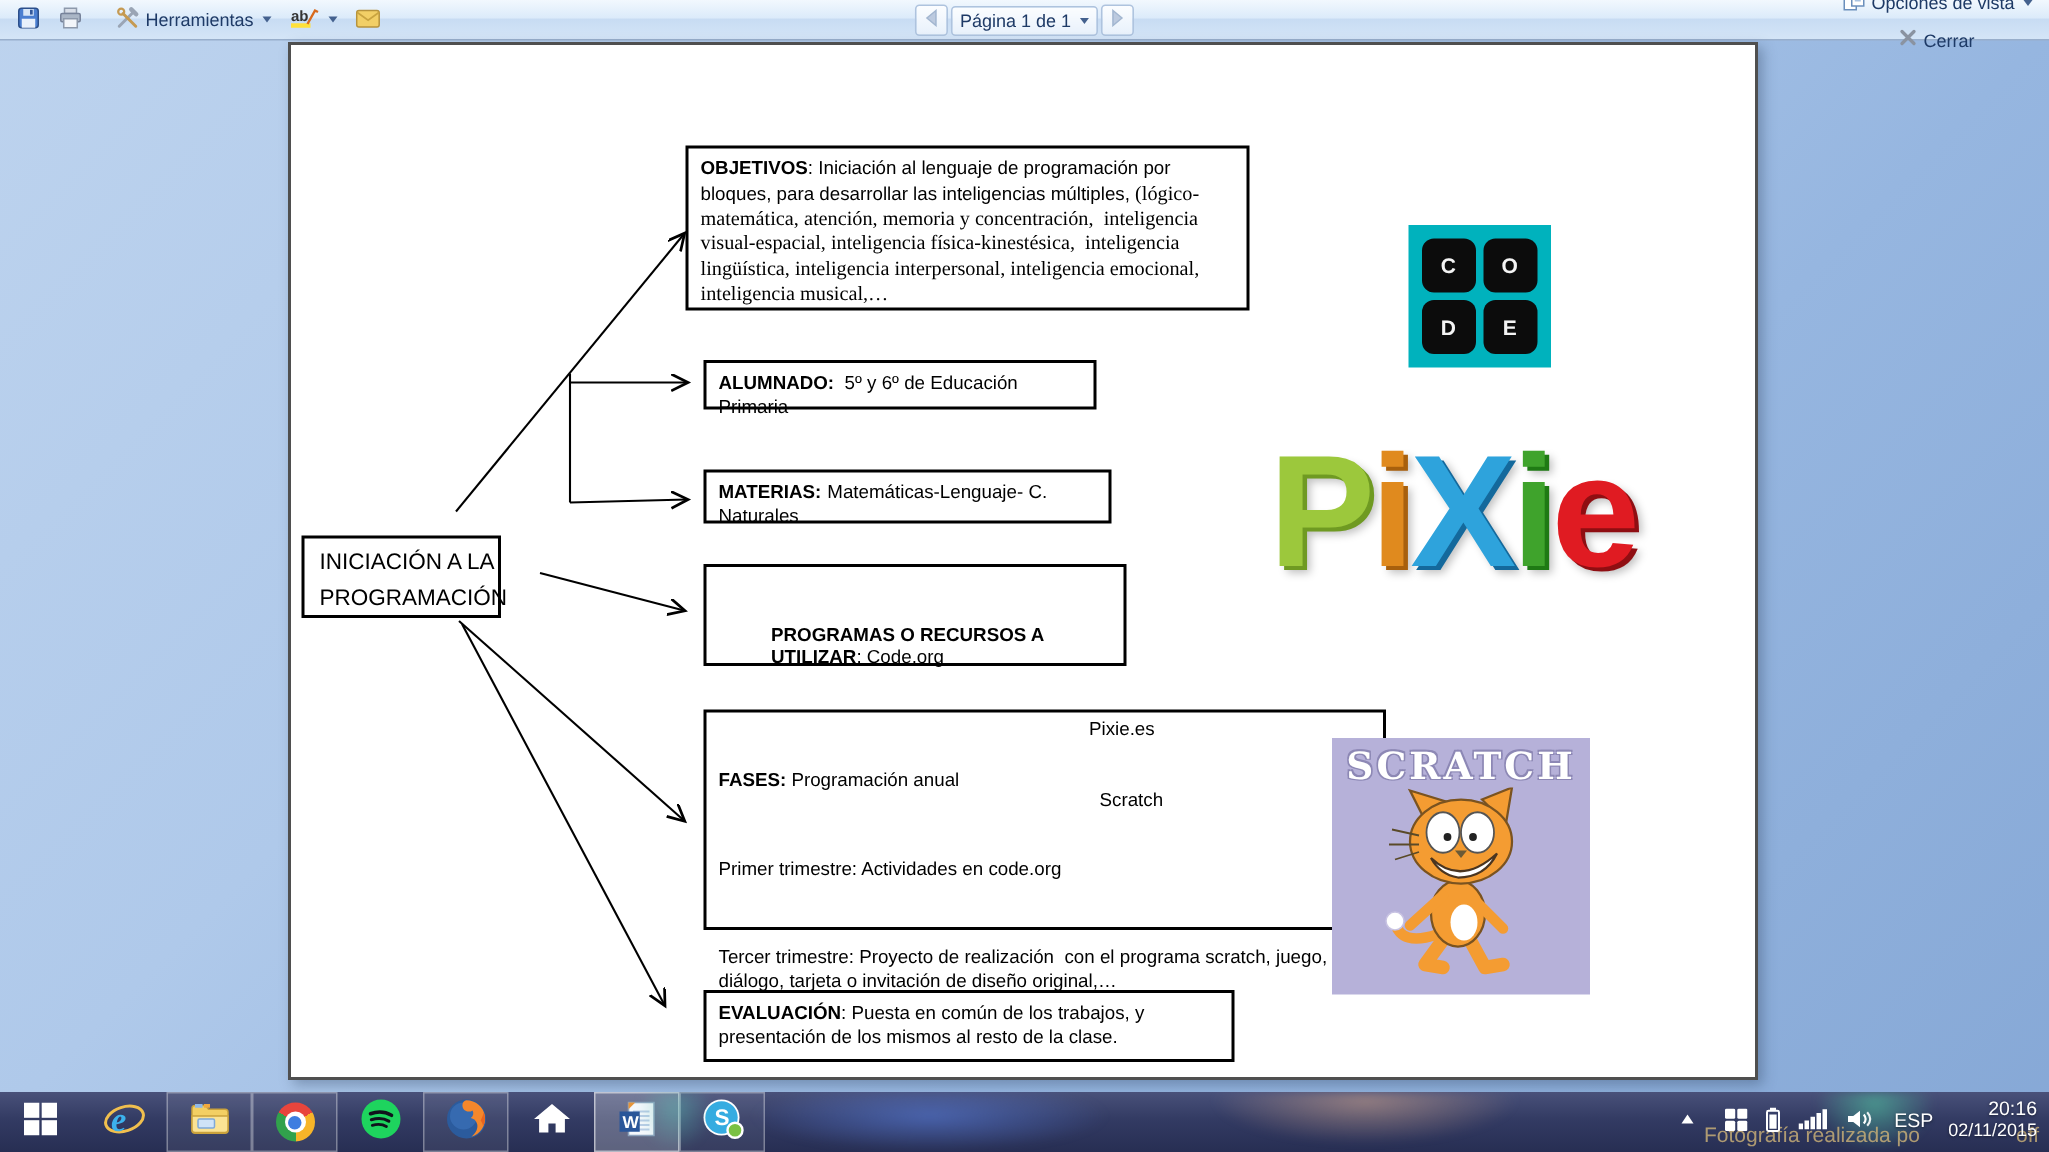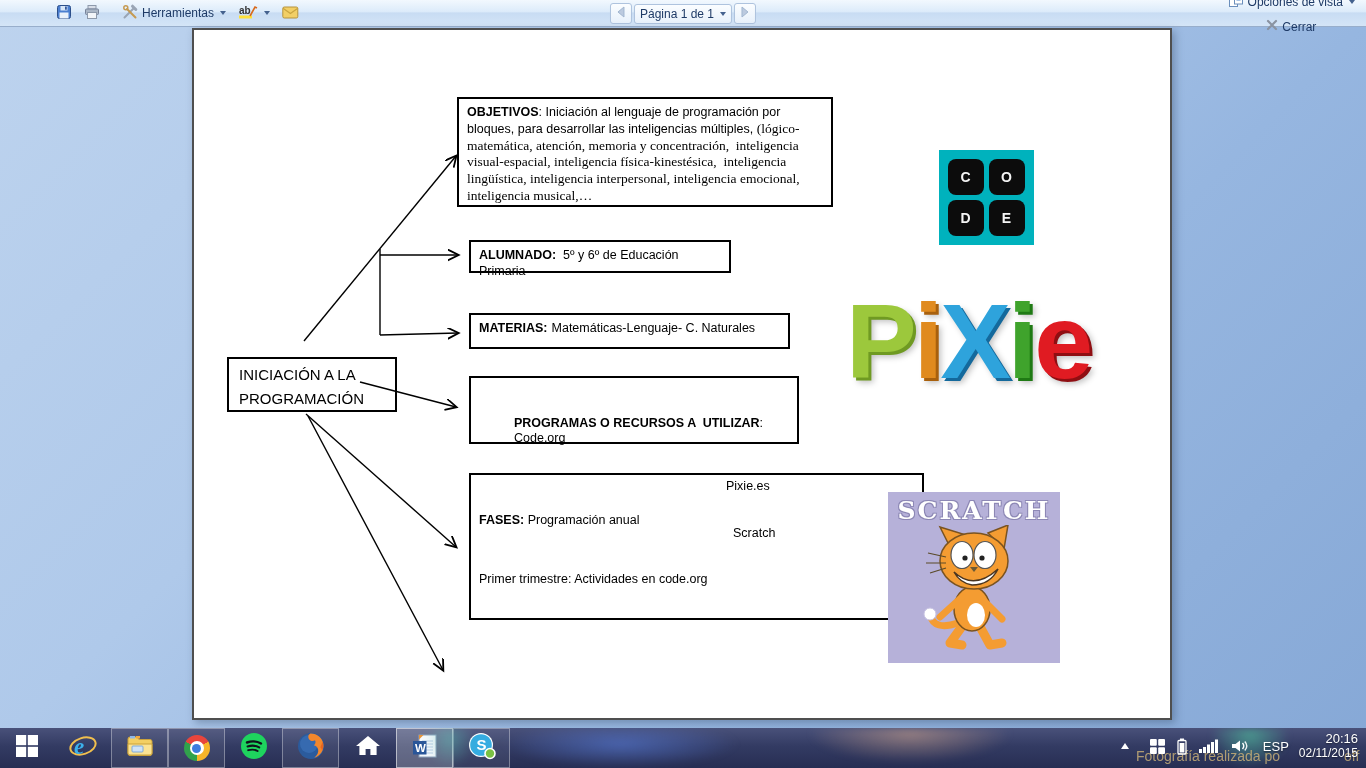--- a/index.html
+++ b/index.html
@@ -6,21 +6,21 @@
   body{
     width:1366px;height:768px;position:relative;overflow:hidden;
     font-family:"Liberation Sans",sans-serif;
     background:linear-gradient(135deg,#bdd3ee 0%,#afc9ea 35%,#96b6e0 65%,#86a8d6 100%);
   }
   
   .toolbar{
     position:absolute;top:0;left:0;right:0;height:26px;
     background:linear-gradient(180deg,#f2f8fe 0%,#dcebfa 45%,#c8dcf3 50%,#d4e5f7 100%);
     border-bottom:1px solid #98aecb;
-    display:flex;align-items:center;color:#1e3a66;font-size:12px;padding-left:45px;
+    display:flex;align-items:center;color:#1e3a66;font-size:12px;
   }
   .tb-group{display:flex;align-items:center;gap:2px;}
   .tb-left{margin-left:6px;}
   .tb-center{position:absolute;left:50%;transform:translateX(-50%);align-items:flex-end;}
   .tb-right{margin-left:auto;margin-right:6px;flex-direction:column;}
   .tb-btn{display:flex;align-items:center;gap:4px;padding:2px 5px;border-radius:3px;cursor:default;white-space:nowrap;}
   .tb-btn.framed{border:1px solid #aec3de;background:linear-gradient(#fbfdff,#e8f1fb);}
   .caret{width:0;height:0;border-left:3.5px solid transparent;border-right:3.5px solid transparent;border-top:4px solid #44618e;display:inline-block;margin-left:2px;}
   .tb-sep{width:8px;}
   
@@ -30,27 +30,27 @@
     box-shadow:3px 3px 8px rgba(40,60,90,.35);
   }
   .arrows{position:absolute;left:0;top:0;pointer-events:none;}
   .dbox{
     position:absolute;border:2px solid #000;box-sizing:border-box;
     font-size:12.5px;line-height:15.8px;color:#000;padding:6px 8px;
     white-space:pre-wrap;
   }
   .b{font-weight:bold;}
   .serif{font-family:"Liberation Serif",serif;font-size:13.5px;}
-  #box-root{left:7px;top:327px;width:170px;height:55px;font-size:15px;line-height:24px;padding:4px 10px;white-space:nowrap;margin-left:26px;}
+  #box-root{left:7px;top:327px;width:133px;height:55px;font-size:15px;line-height:24px;padding:4px 10px;white-space:nowrap;}
   #box-objetivos{left:263px;top:67px;width:376px;height:110px;}
   #box-alumnado{left:275px;top:210px;width:262px;height:33px;}
   #box-alumnado .txt{margin-left:7px;}
-  #box-materias{left:275px;top:283px;width:321px;height:36px;}
+  #box-materias{left:275px;top:283px;width:272px;height:36px;}
   #box-materias .txt{margin-left:4px;}
-  #box-programas{left:275px;top:346px;width:330px;height:68px;padding-left:43px;}
+  #box-programas{left:275px;top:346px;width:282px;height:68px;padding-left:43px;}
   #box-programas .ind1{margin-left:212px;}
   #box-programas .ind2{margin-left:219px;}
   #box-fases{left:275px;top:443px;width:455px;height:147px;}
   #box-fases p{margin:0 0 12px 0;}
   #box-evaluacion{left:275px;top:630px;width:354px;height:48px;}
   
   .code-logo{position:absolute;left:745px;top:120px;width:95px;height:95px;background:#00b2bd;display:grid;grid-template-columns:36px 36px;grid-template-rows:36px 36px;gap:5px;place-content:center;}
   .code-cell{background:#0c0c0c;border-radius:8px;display:flex;align-items:center;justify-content:center;color:#f4f4f4;font-size:14px;font-weight:bold;letter-spacing:1px;}
   .pixie-logo{position:absolute;left:652px;top:258px;font-size:106px;line-height:1;font-weight:bold;letter-spacing:-3px;}
   .pixie-logo span{display:inline-block;}
@@ -207,22 +207,24 @@
 
   <div class="dbox" id="box-programas">
     <div><span class="b">PROGRAMAS O RECURSOS A  UTILIZAR</span><span>: Code.org</span></div>
     <div class="ind1">Pixie.es</div>
     <div class="ind2">Scratch</div>
   </div>
 
   <div class="dbox" id="box-fases">
     <p><span class="b">FASES:</span><span> Programación anual</span></p>
     <p>Primer trimestre: Actividades en code.org</p>
-  </div>
-
+    <p>Tercer trimestre: Proyecto de realización  con el programa scratch, juego, diálogo, tarjeta o invitación de diseño original,…</p>
+  </div>
+
+  <div class="dbox" id="box-evaluacion"><span class="b">EVALUACIÓN</span><span>: Puesta en común de los trabajos, y presentación de los mismos al resto de la clase.</span></div>
 
   <div class="code-logo">
     <div class="code-cell">C</div>
     <div class="code-cell">O</div>
     <div class="code-cell">D</div>
     <div class="code-cell">E</div>
   </div>
 
   <div class="pixie-logo"><span class="px1">P</span><span class="px2">i</span><span class="px3">X</span><span class="px4">i</span><span class="px5">e</span></div>
 

